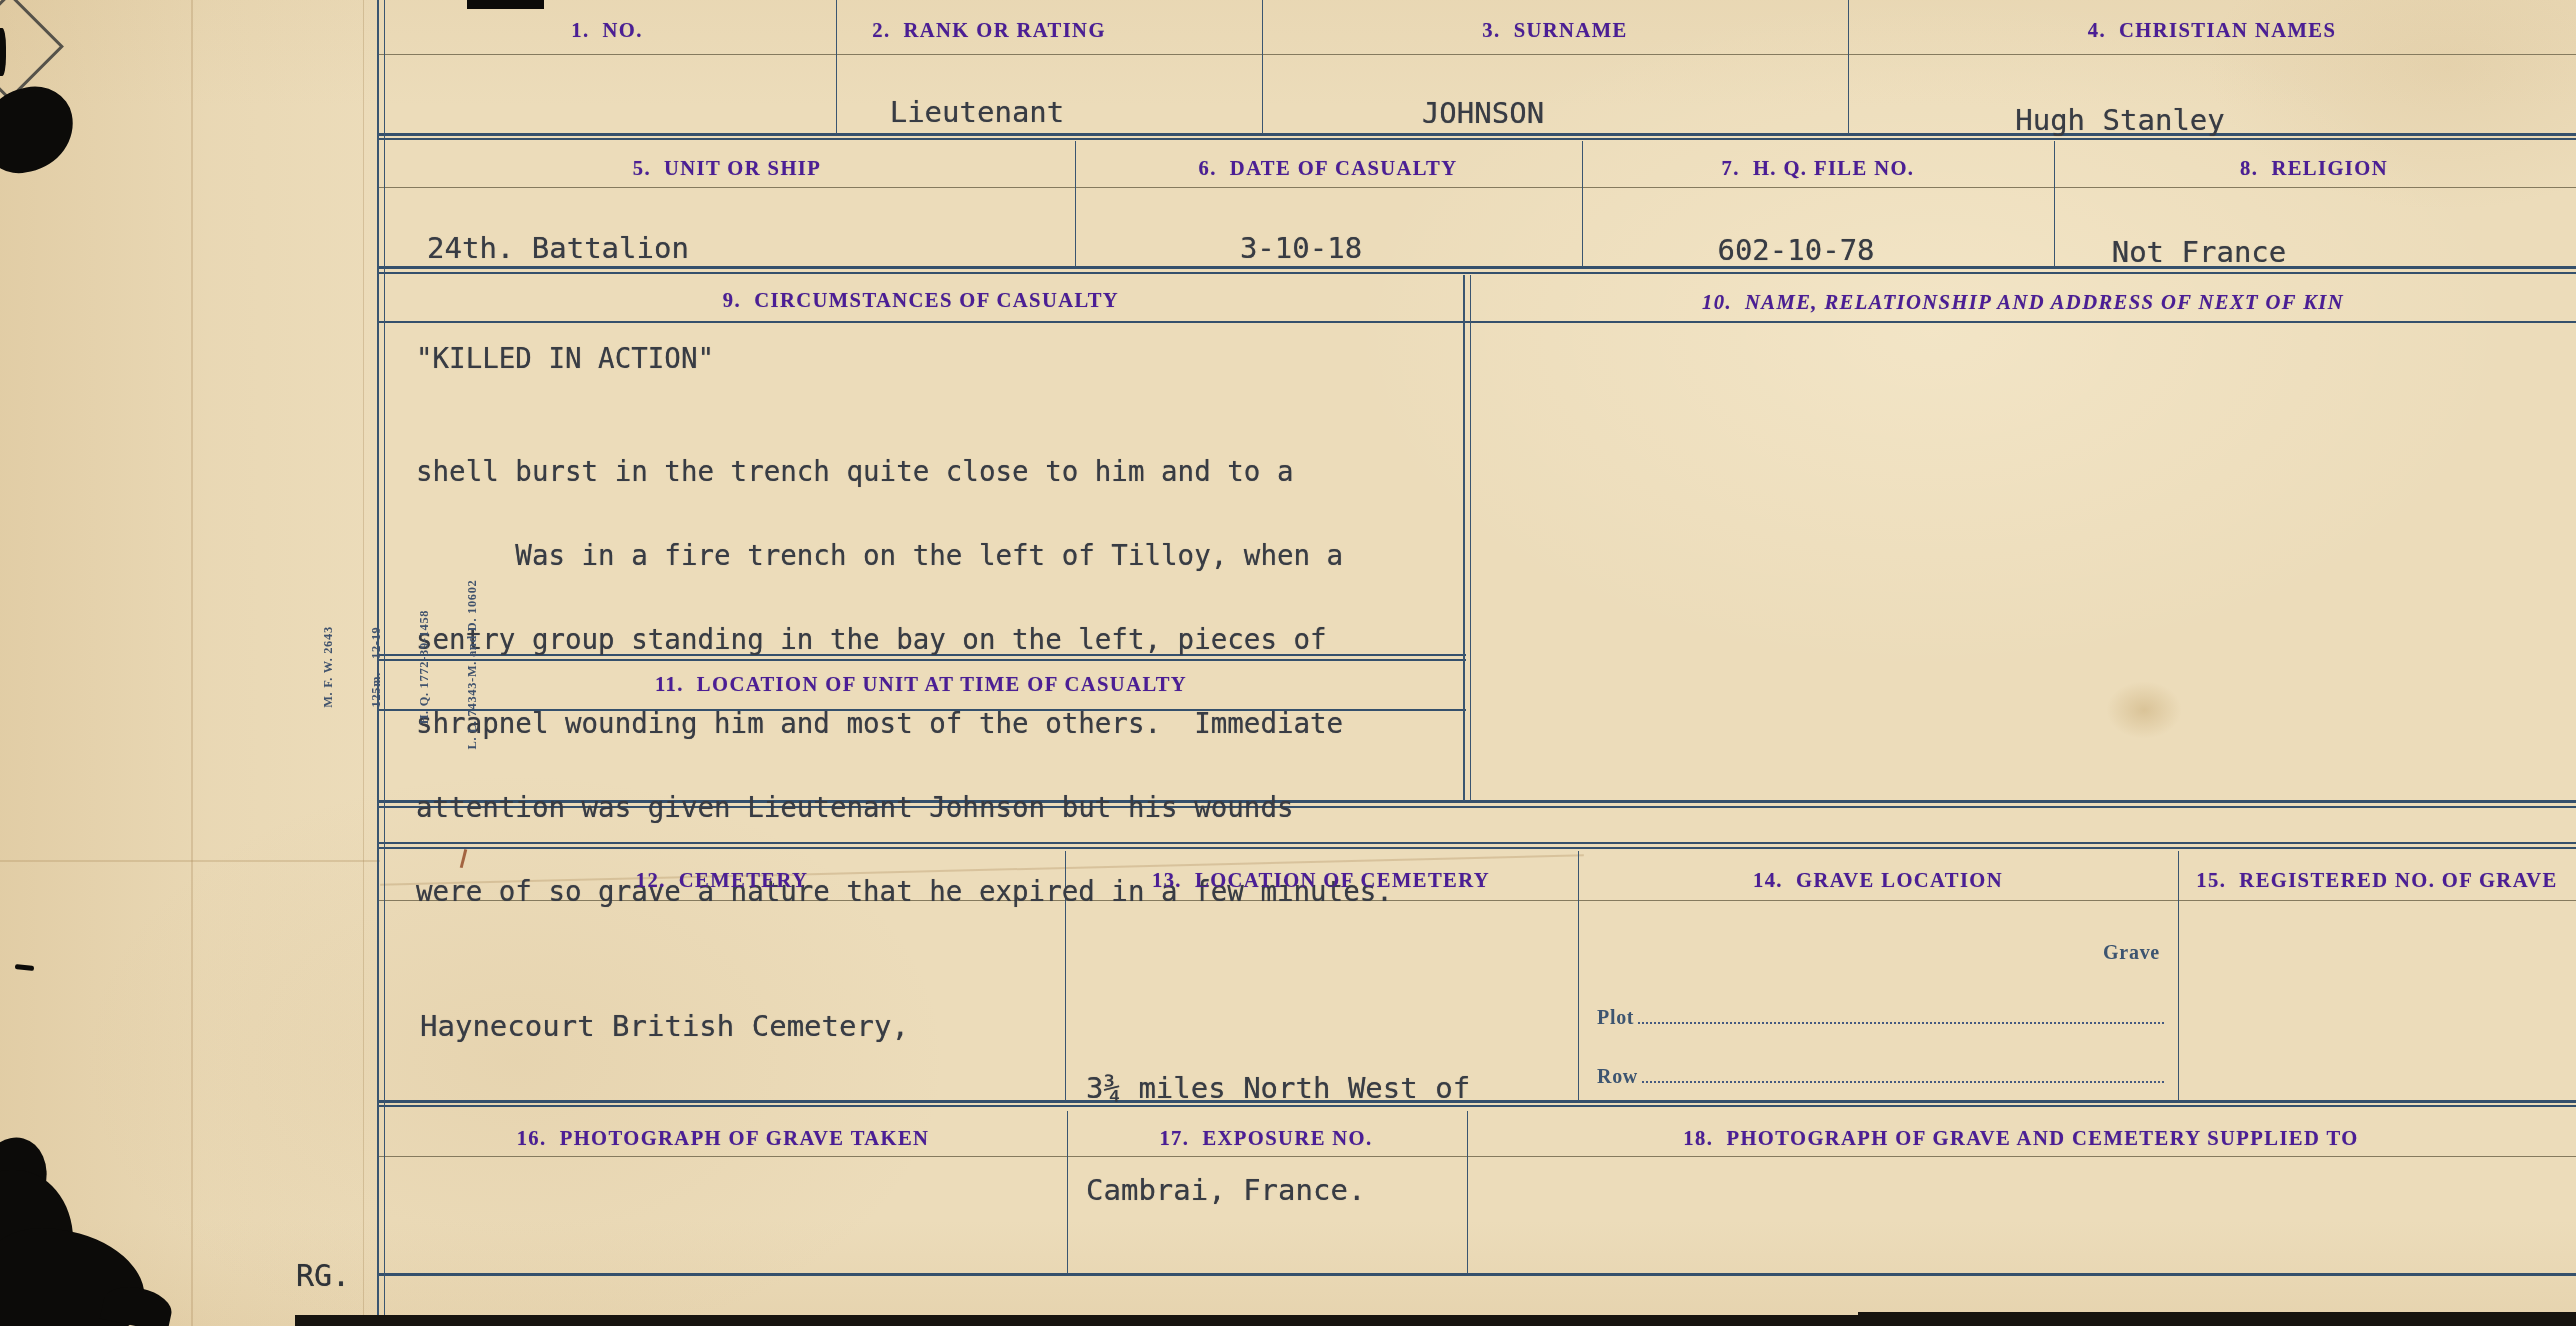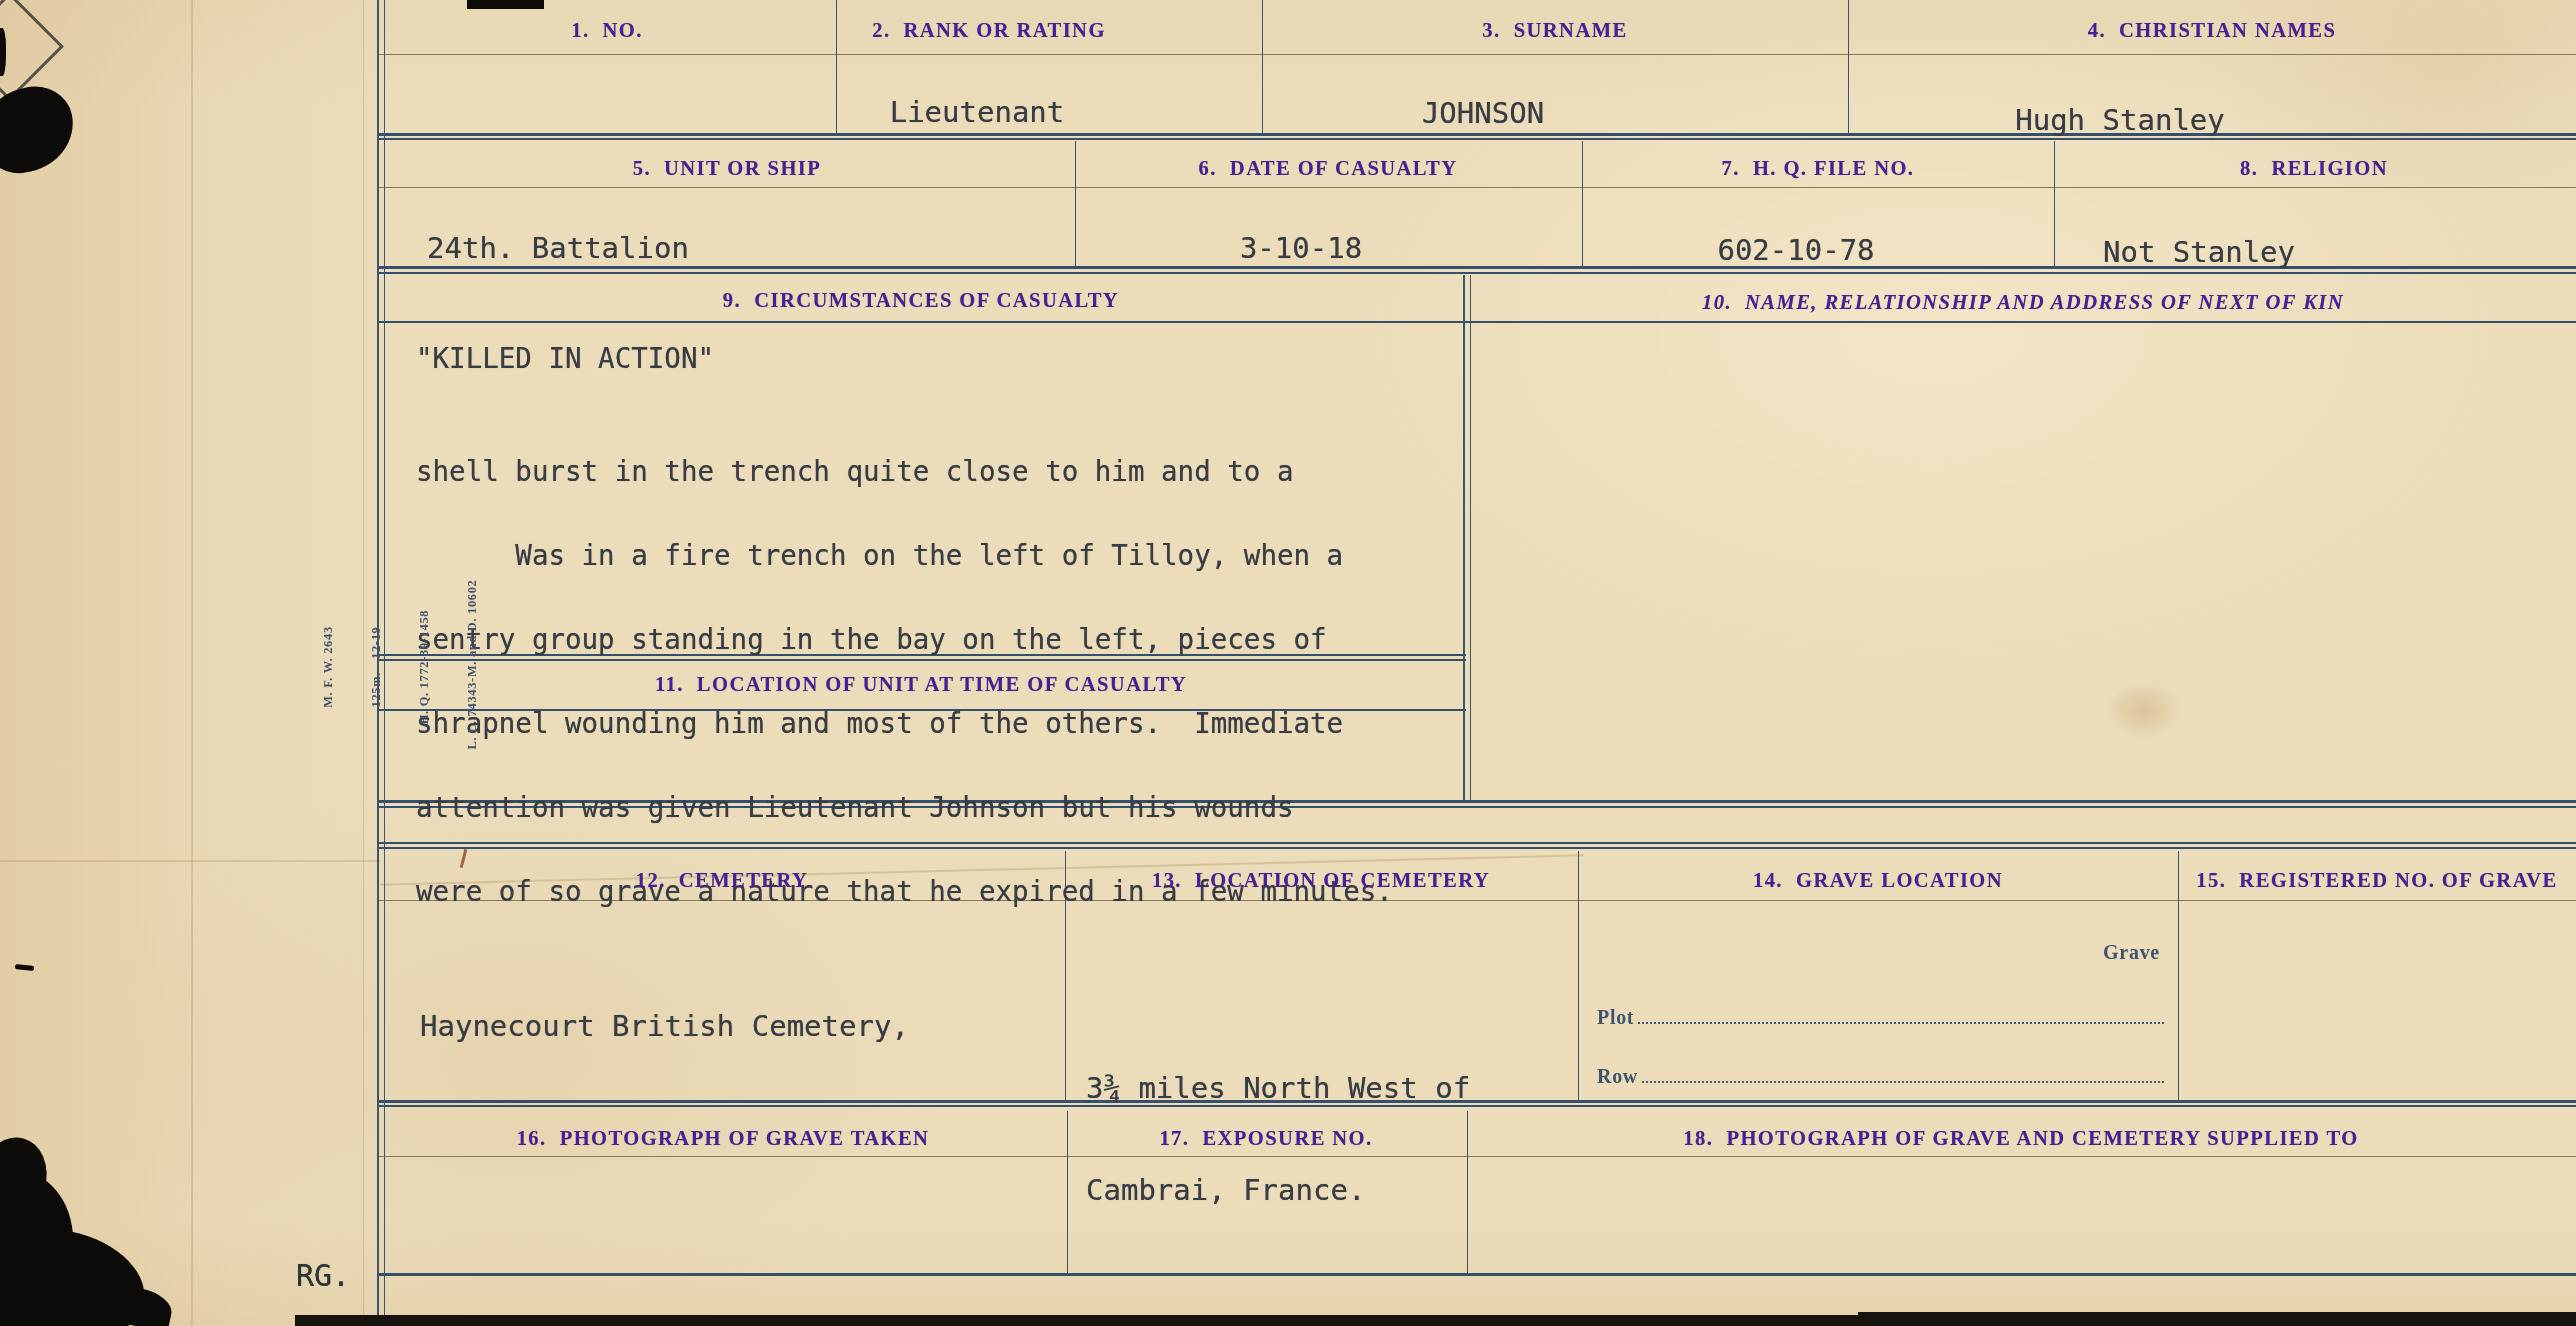--- a/index.html
+++ b/index.html
@@ -100,21 +100,21 @@
   <div class="typ big c" style="left:2120px;top:103px;">Hugh Stanley</div>
 
   <div class="hdr" style="left:727px;top:157px;">5.  UNIT OR SHIP</div>
   <div class="hdr" style="left:1328px;top:157px;">6.  DATE OF CASUALTY</div>
   <div class="hdr" style="left:1818px;top:157px;">7.  H. Q. FILE NO.</div>
   <div class="hdr" style="left:2314px;top:157px;">8.  RELIGION</div>
 
   <div class="typ big" style="left:427px;top:231px;">24th. Battalion</div>
   <div class="typ big c" style="left:1301px;top:231px;">3-10-18</div>
   <div class="typ big c" style="left:1796px;top:233px;">602-10-78</div>
-  <div class="typ big c" style="left:2199px;top:235px;">Not Stanley</div>
+  <div class="typ big c" style="left:2199px;top:235px;">Not France</div>
 
   <div class="hdr" style="left:921px;top:289px;">9.  CIRCUMSTANCES OF CASUALTY</div>
   <div class="typ" style="left:416px;top:342px;">"KILLED IN ACTION"</div>
   <div class="typ para" style="left:416px;top:401px;">
     <div style="position:static;">shell burst in the trench quite close to him and to a</div>
     <div style="position:static;">      Was in a fire trench on the left of Tilloy, when a</div>
     <div style="position:static;">sentry group standing in the bay on the left, pieces of</div>
     <div style="position:static;">shrapnel wounding him and most of the others.  Immediate</div>
     <div style="position:static;">attention was given Lieutenant Johnson but his wounds</div>
     <div style="position:static;">were of so grave a nature that he expired in a few minutes.</div>

